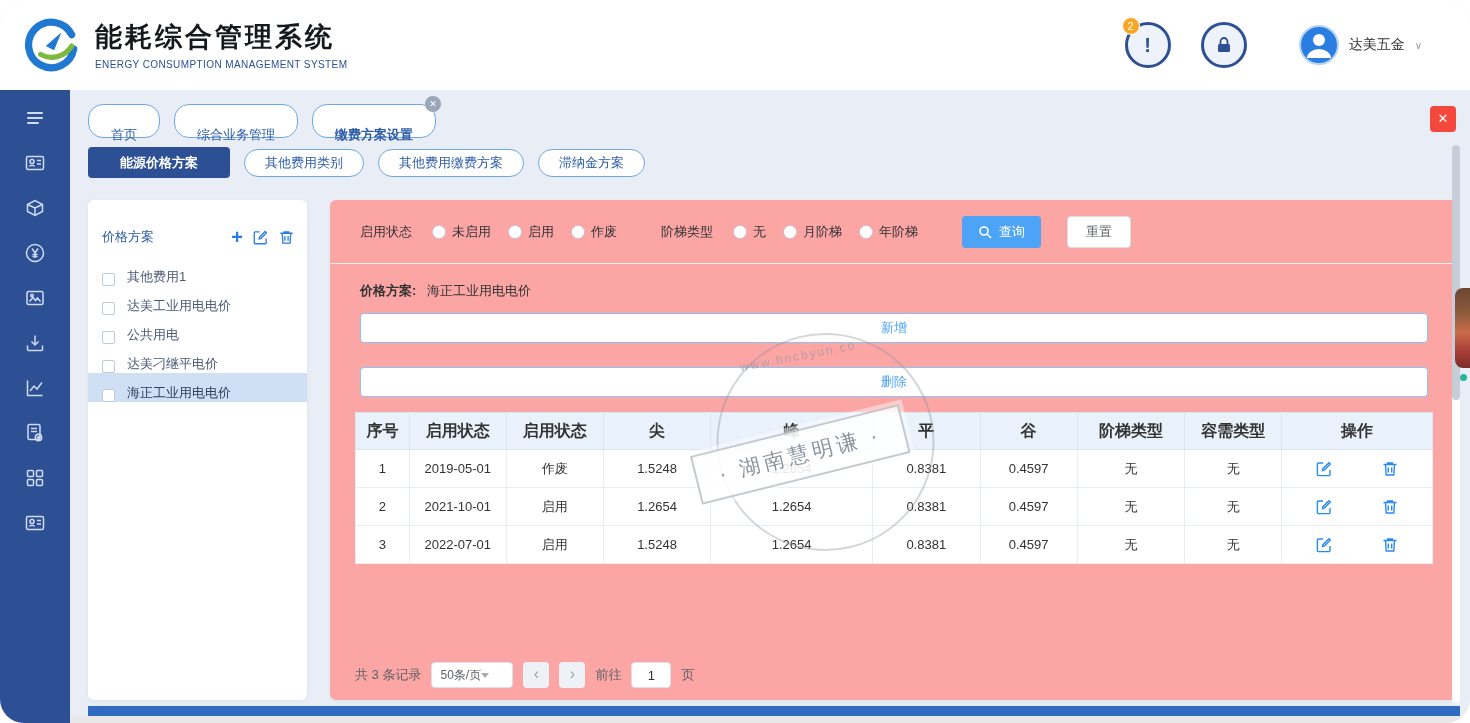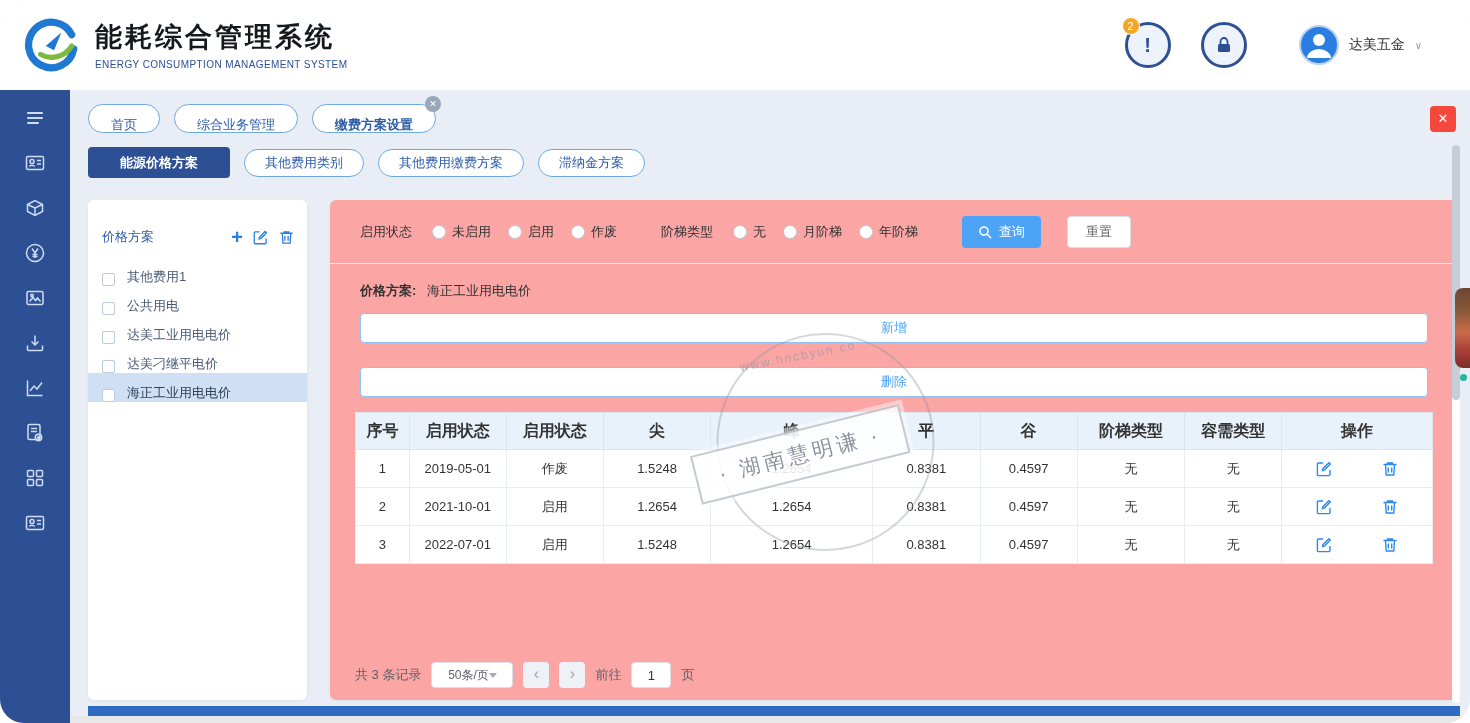--- a/index.html
+++ b/index.html
@@ -23,21 +23,21 @@
 .chevron { font-size:10px; color:#999; }
 .chevron::before { content:"∨"; }
 
 
 .sidebar { position:absolute; left:0; top:90px; width:70px; height:633px; background:#2d4f93; display:flex; flex-direction:column; align-items:center; padding-top:16px; gap:21px; z-index:9; }
 .side-icon { width:24px; height:24px; color:#cfdcf4; cursor:pointer; display:flex; align-items:center; justify-content:center; }
 
 
 .content { position:absolute; left:70px; top:90px; width:1400px; height:633px; }
 .tabrow1 { position:absolute; left:18px; top:14px; display:flex; gap:14px; z-index:3; }
-.pill { position:relative; height:29px; line-height:27px; padding:6px 22px; border:1px solid #6ea8e0; border-radius:15px; background:#fff; color:#2d5ca8; font-size:13px; cursor:pointer; white-space:nowrap; }
+.pill { position:relative; height:29px; line-height:27px; padding:16px 22px; border:1px solid #6ea8e0; border-radius:15px; background:#fff; color:#2d5ca8; font-size:13px; cursor:pointer; white-space:nowrap; }
 .pill.bold { font-weight:bold; }
 .pill-badge { position:absolute; top:-9px; right:-6px; width:16px; height:16px; border-radius:50%; background:#9aa7b8; color:#fff; font-size:9px; line-height:16px; text-align:center; cursor:pointer; }
 .pill-badge::before { content:"✕"; }
 .close-btn { position:absolute; right:14px; top:16px; width:26px; height:26px; background:#f5483d; border-radius:4px; color:#fff; font-size:13px; line-height:26px; text-align:center; cursor:pointer; z-index:4; }
 .close-btn::before { content:"✕"; }
 .tabrow2 { position:absolute; left:18px; top:57px; display:flex; gap:14px; align-items:center; z-index:3; }
 .subtab { height:28px; line-height:26px; padding:0 20px; border:1px solid #6ea8e0; border-radius:15px; background:#fff; color:#2d5ca8; font-size:13px; cursor:pointer; white-space:nowrap; }
 .subtab.active { height:31px; line-height:31px; border:none; border-radius:4px; background:#2d4f93; color:#fff; font-weight:bold; padding:0 32px;text-align:right; }
 
 
@@ -68,21 +68,21 @@
 .btn-outline { height:30px; padding:0 23px; background:#fff; border:1px solid #8cc4f8; color:#4da3f5; border-radius:4px; font-size:13px; cursor:pointer; }
 .table-wrap { padding:11px 25px 0; }
 table.data { width:100%; border-collapse:collapse; table-layout:fixed; }
 table.data th { background:#e9f1fb; border:1px solid #dde6f0; height:37px; font-size:16px; color:#333; font-weight:bold; }
 table.data td { border:1px solid #e8edf3; height:38px; font-size:13px; color:#333; text-align:center; background:#fff; }
 .ops { display:flex; justify-content:center; gap:48px; align-items:center; }
 .op-icon { color:#2a8af0; cursor:pointer; display:flex; }
 
 
 .pagination { position:absolute; left:25px; bottom:12px; display:flex; align-items:center; gap:10px; font-size:13px; color:#606266; }
-.psize { display:flex; align-items:center; justify-content:center; width:82px; height:26px; border:1px solid #dcdfe6; border-radius:4px; padding:0 8px; font-size:12px; color:#606266; cursor:pointer; background:#fff; }
+.psize { display:flex; align-items:center; justify-content:flex-start; width:82px; height:26px; border:1px solid #dcdfe6; border-radius:4px; padding:0 8px; font-size:12px; color:#606266; cursor:pointer; background:#fff; }
 .caret { width:0; height:0; border-left:4px solid transparent; border-right:4px solid transparent; border-top:5px solid #a8abb2; }
 .pg-btn { width:26px; height:26px; border-radius:4px; background:#eef1f6; color:#9aa6b8; font-size:16px; line-height:24px; text-align:center; cursor:pointer; }
 .pg-prev::before { content:"‹"; }
 .pg-next::before { content:"›"; }
 .goto-input { width:40px; height:26px; border:1px solid #dcdfe6; border-radius:4px; text-align:center; font-size:13px; color:#333; outline:none; }
 
 
 .watermark { position:absolute; left:700px; top:330px; width:260px; height:235px; pointer-events:none; z-index:6; transform:rotate(-14deg); }
 .wm-circle { position:absolute; left:18px; top:2px; width:218px; height:218px; border:2px solid rgba(140,150,160,.38); border-radius:50%; }
 .wm-arc { position:absolute; left:62px; top:14px; font-size:12px; color:rgba(140,150,160,.6); letter-spacing:2px; transform:rotate(3deg); }
@@ -239,25 +239,25 @@
               </svg>
           </span>
         </span>
       </div>
       <div class="lp-item">
         <span class="checkbox"></span>
         <span>其他费用1</span>
       </div>
       <div class="lp-item">
         <span class="checkbox"></span>
-        <span>公共用电</span>
+        <span>达美工业用电电价</span>
       </div>
       <div class="lp-item">
         <span class="checkbox"></span>
-        <span>达美工业用电电价</span>
+        <span>公共用电</span>
       </div>
       <div class="lp-item">
         <span class="checkbox"></span>
         <span>达美刁继平电价</span>
       </div>
       <div class="lp-item selected">
         <span class="checkbox"></span>
         <span>海正工业用电电价</span>
       </div>
     </div>

